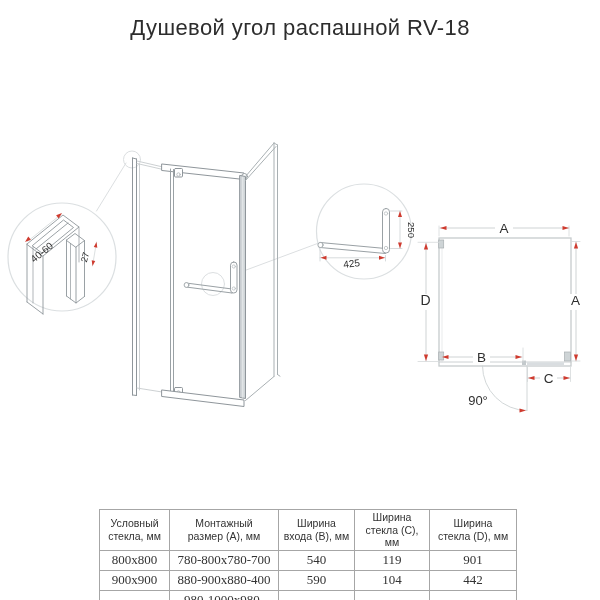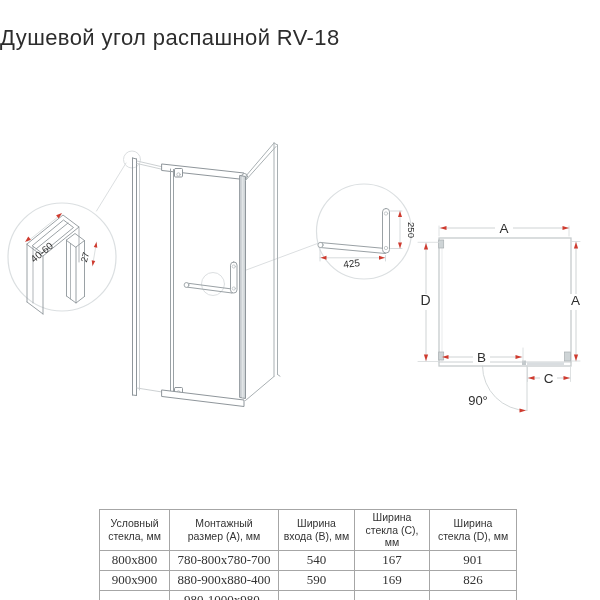--- a/index.html
+++ b/index.html
@@ -1,18 +1,18 @@
 <!DOCTYPE html>
 <html><head>
 <meta charset="utf-8">
 <style>
   html,body{margin:0;padding:0;background:#fff;}
   .page{position:relative;width:600px;height:600px;background:#fff;overflow:hidden;
         font-family:"Liberation Sans", sans-serif;color:#2b2b2b;}
-  .title{position:absolute;top:24px;left:0;width:600px;
+  .title{position:absolute;top:14px;left:0;width:600px;text-align:center;
          font-size:22px;line-height:28px;letter-spacing:.4px;color:#2d2d2d;}
   svg{position:absolute;left:0;top:0;font-family:"Liberation Sans", sans-serif;}
   svg text{fill:#2f2f2f;}
   .size-table{position:absolute;left:99px;top:509px;width:417px;border-collapse:collapse;
               table-layout:fixed;font-size:13px;color:#333;}
   .size-table th,.size-table td{border:1px solid #a6a6a6;text-align:center;padding:1px 2px;}
   .size-table th{font-size:10.5px;font-weight:normal;line-height:1.2;height:26px;
                  white-space:pre-line;vertical-align:middle;}
   .size-table td{height:17px;font-family:Liberation Serif, serif;}
 </style>
@@ -232,29 +232,29 @@
 стекла (C), мм</th>
         <th>Ширина
 стекла (D), мм</th>
       </tr>
     </thead>
     <tbody>
       <tr>
         <td>800x800</td>
         <td>780-800x780-700</td>
         <td>540</td>
-        <td>167</td>
+        <td>119</td>
         <td>901</td>
       </tr>
       <tr>
         <td>900x900</td>
         <td>880-900x880-400</td>
         <td>590</td>
-        <td>169</td>
-        <td>826</td>
+        <td>104</td>
+        <td>442</td>
       </tr>
       <tr>
         <td>1000x1000</td>
         <td>980-1000x980-1000</td>
         <td>590</td>
         <td>269</td>
         <td>926</td>
       </tr>
     </tbody>
   </table>

